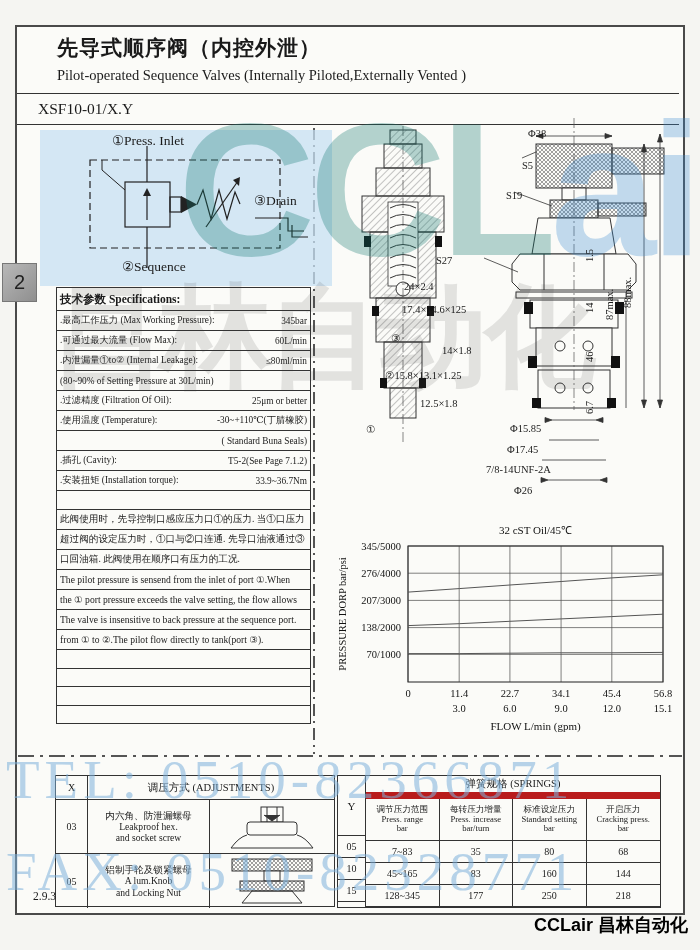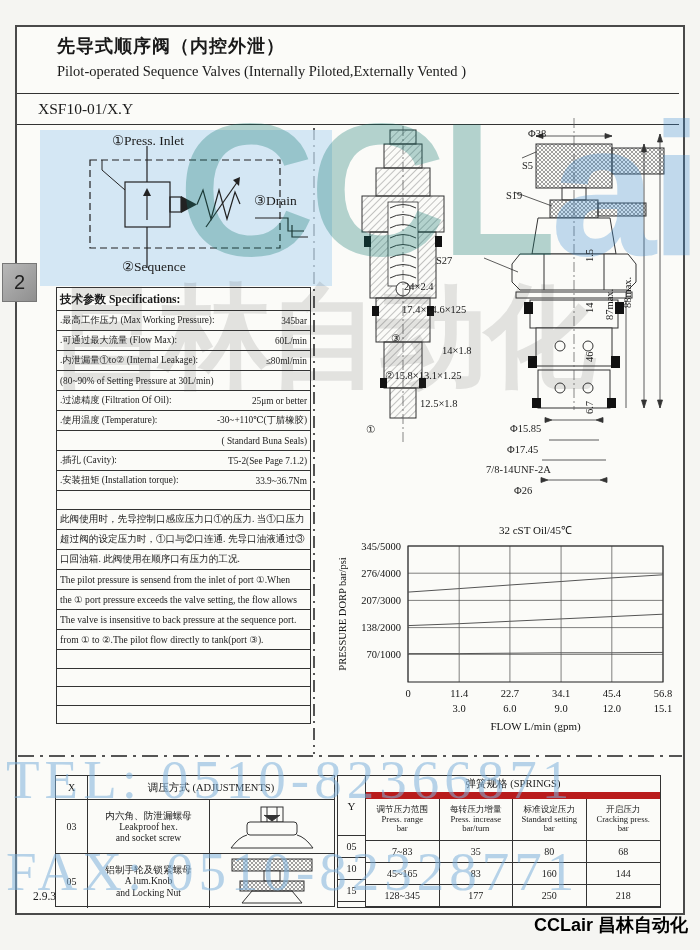--- a/index.html
+++ b/index.html
@@ -7,21 +7,21 @@
        font-family:"Liberation Serif","DejaVu Serif",serif;color:#1a1a1a;}
   .abs{position:absolute;}
   
   .page-border{left:15px;top:25px;width:666px;height:886px;border:2px solid #4a4a4a;background:#fbfbf8;}
   
   .side-tab{left:2px;top:263px;width:33px;height:37px;background:linear-gradient(135deg,#b8b8b8,#8f8f8f);
             border:1px solid #777;display:flex;align-items:center;justify-content:center;
             font-size:20px;font-family:"Liberation Sans",sans-serif;color:#222;z-index:4;}
   
   .title-block{left:17px;top:27px;width:662px;height:67px;border-bottom:1.5px solid #333;padding:7px 0 0 40px;box-sizing:border-box;z-index:2;}
-  .title-cn{font-size:18px;font-weight:bold;letter-spacing:1px;}
+  .title-cn{font-size:21px;font-weight:bold;letter-spacing:1px;}
   .title-en{font-size:14.5px;margin-top:5px;}
   .model-row{left:17px;top:94px;width:662px;height:31px;border-bottom:1.5px solid #333;
              display:flex;align-items:center;padding-left:21px;box-sizing:border-box;font-size:15.5px;z-index:2;}
   
   .schematic{left:40px;top:130px;width:292px;height:156px;background:rgba(199,224,243,.75);z-index:2;}
   .schematic svg{position:absolute;left:0;top:0;}
   .sch-label{position:absolute;font-size:13.5px;white-space:nowrap;}
   
   .leftcol{left:56px;top:287px;width:253px;border:1px solid #333;border-bottom:none;background:rgba(251,251,248,.35);z-index:2;}
   .lrow{border-bottom:1px solid #333;display:flex;justify-content:space-between;align-items:center;

